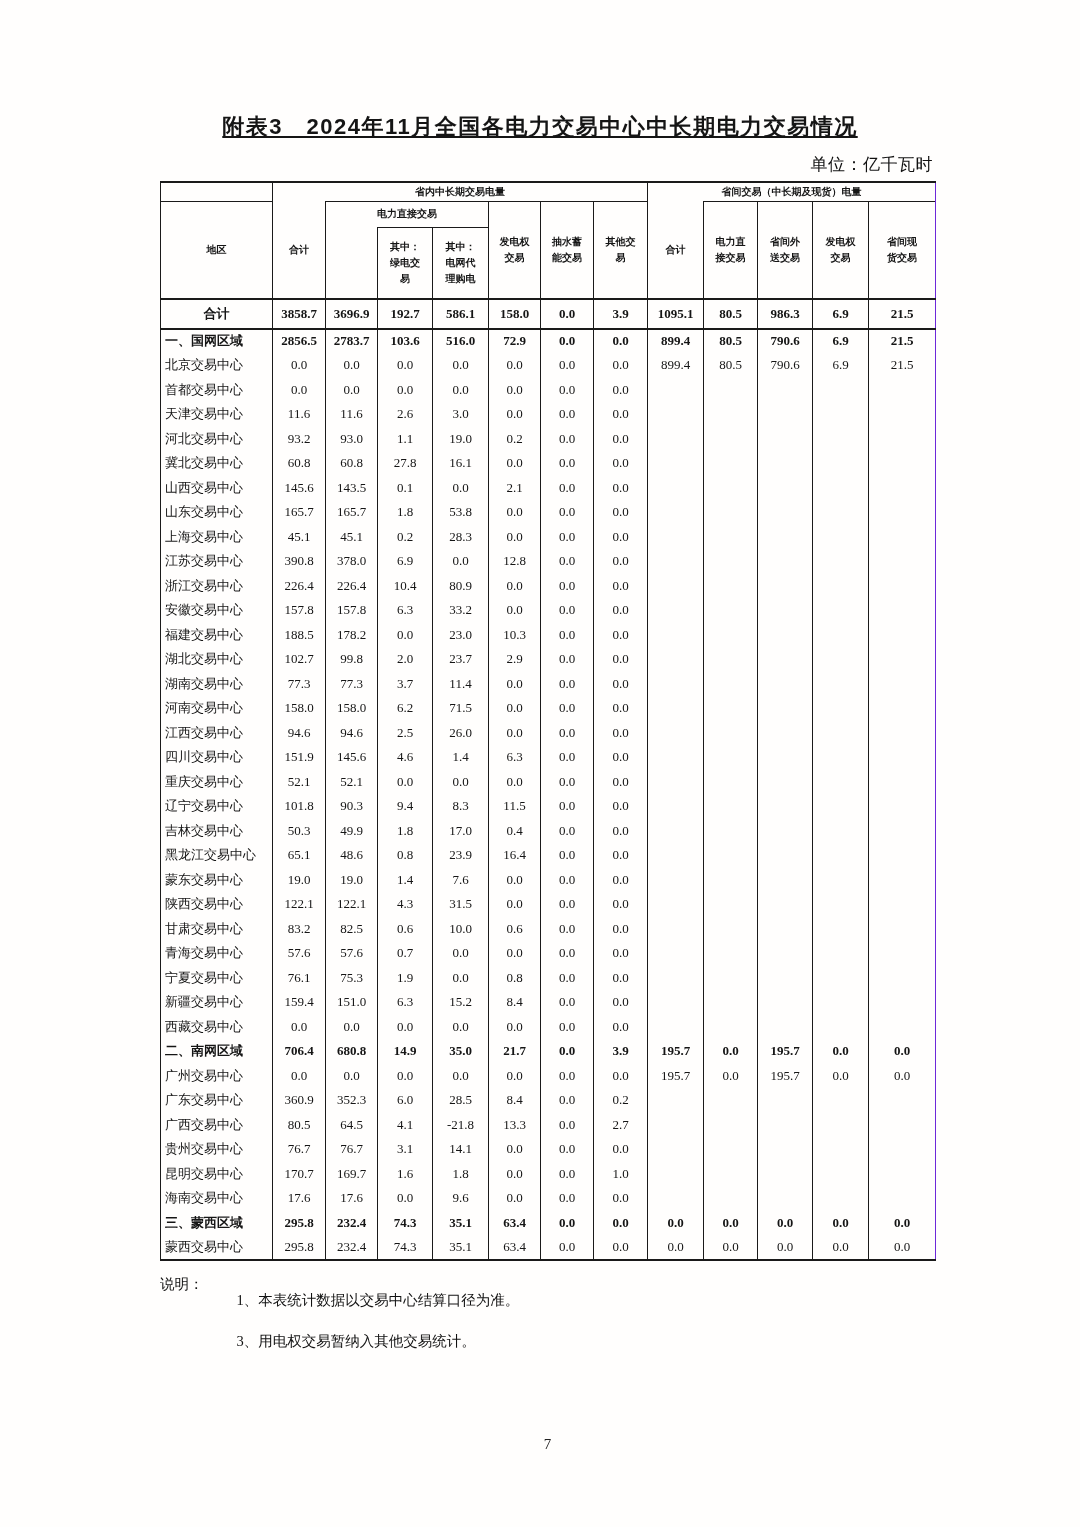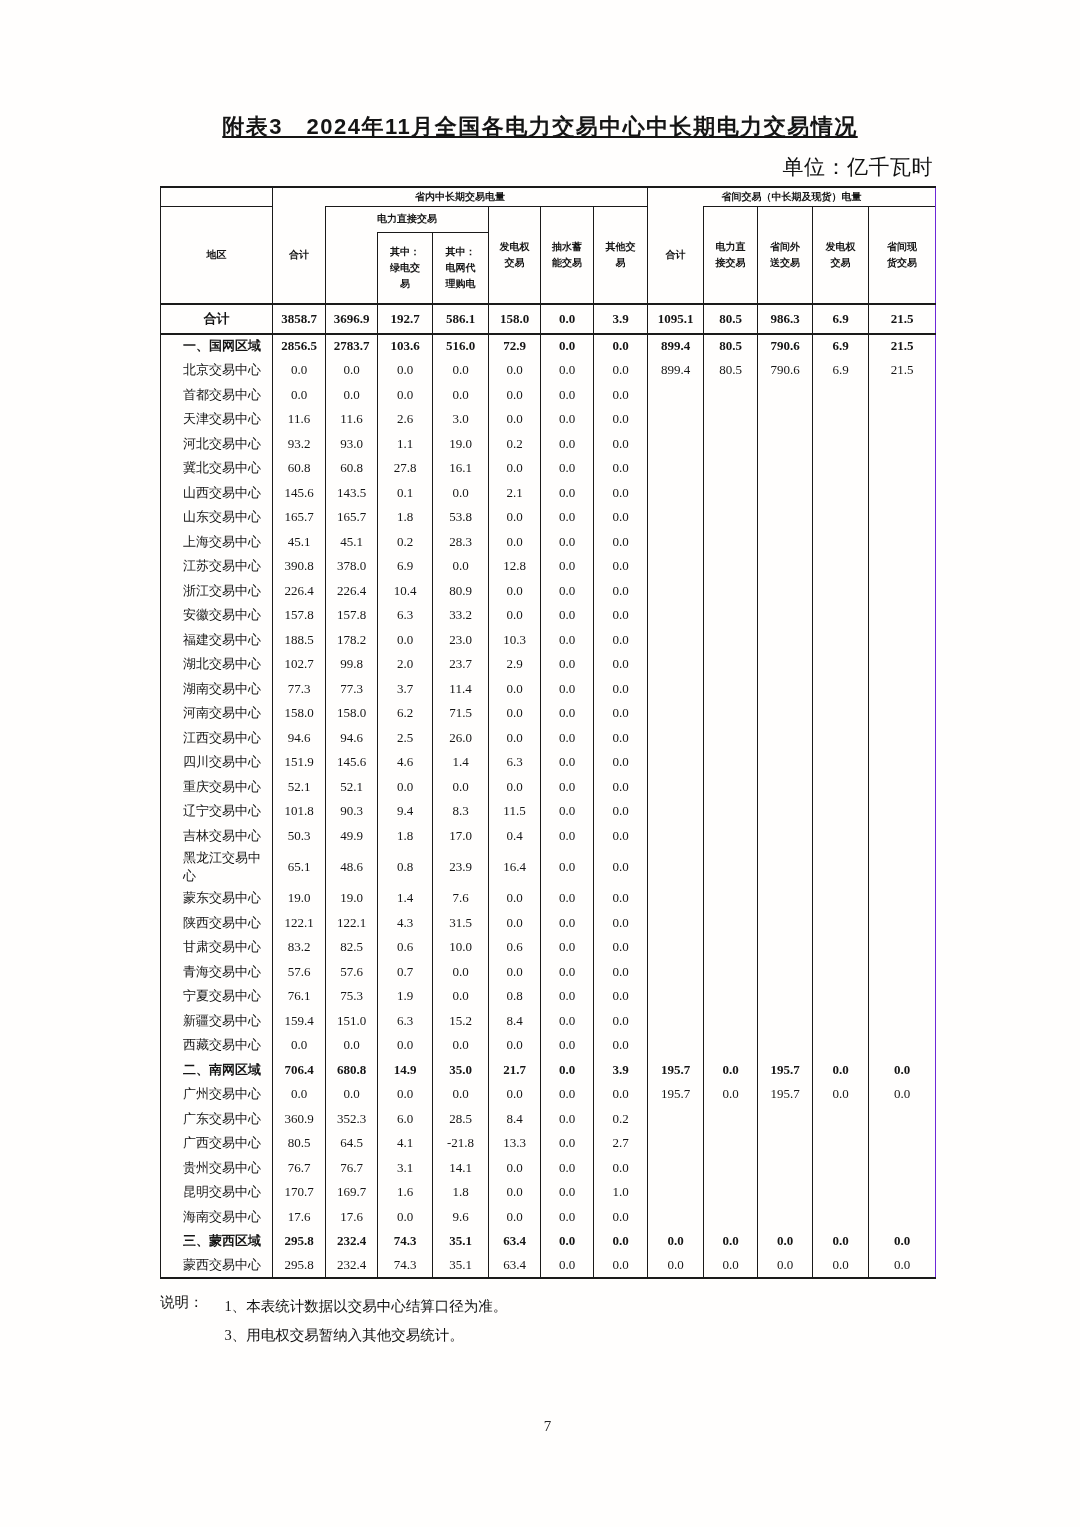--- a/index.html
+++ b/index.html
@@ -20,21 +20,21 @@
     font-family: "Liberation Sans", "DejaVu Sans", sans-serif;
     font-weight: bold;
     font-size: 22px;
     letter-spacing: 1.5px;
     color: #151515;
     text-decoration: underline;
   }
   .content { margin-left: 160px; width: 775px; }
   .unit-line {
     text-align: right;
-    font-size: 21px;
+    font-size: 17px;
     margin: 11px 2px 5px 0;
     letter-spacing: 0.5px;
   }
   table.data-table {
     border-collapse: collapse;
     table-layout: fixed;
     width: 775px;
   }
   td {
     padding: 0;
@@ -55,34 +55,34 @@
   .bl { border-left: 1px solid #1a1a1a; }
   .br { border-right: 1px solid #6d28d9; }
   .bt { border-top: 1px solid #1a1a1a; }
   .bb { border-bottom: 1px solid #1a1a1a; }
   .btk { border-top: 2.5px solid #1a1a1a; }   
   tr.h-a { height: 19px; }
   tr.h-b { height: 26px; }
   tr.h-c { height: 72px; }
   tbody tr { height: 24.5px; }
   tbody tr.total { height: 30px; }
-  tbody td.label { text-align: left; padding-left: 22px; }
+  tbody td.label { text-align: left; padding-left: 4px; }
   tbody tr.total td { font-weight: bold; border-top: 2.5px solid #1a1a1a; border-bottom: 2px solid #1a1a1a; }
   tbody tr.total td.label { text-align: center; padding-left: 0; }
   tbody tr.section td { font-weight: bold; }
   tbody tr:last-child td { border-bottom: 2.5px solid #1a1a1a; }
   .notes {
     display: flex;
     align-items: flex-start;
     margin-top: 11px;
     font-size: 14.5px;
     line-height: 25px;
   }
   .notes-label { flex: 0 0 auto; margin-right: 17px; }
-  .notes-list p { margin: 4px; }
+  .notes-list p { margin: 16px; }
   .page-number { text-align: center; margin-top: 66px; font-size: 15px; color: #222; }
 </style>
 </head>
 <body>
 
 <div class="page">
   <div class="doc-title">附表3　2024年11月全国各电力交易中心中长期电力交易情况</div>
   <div class="content">
     <div class="unit-line">单位：亿千瓦时</div>
 

